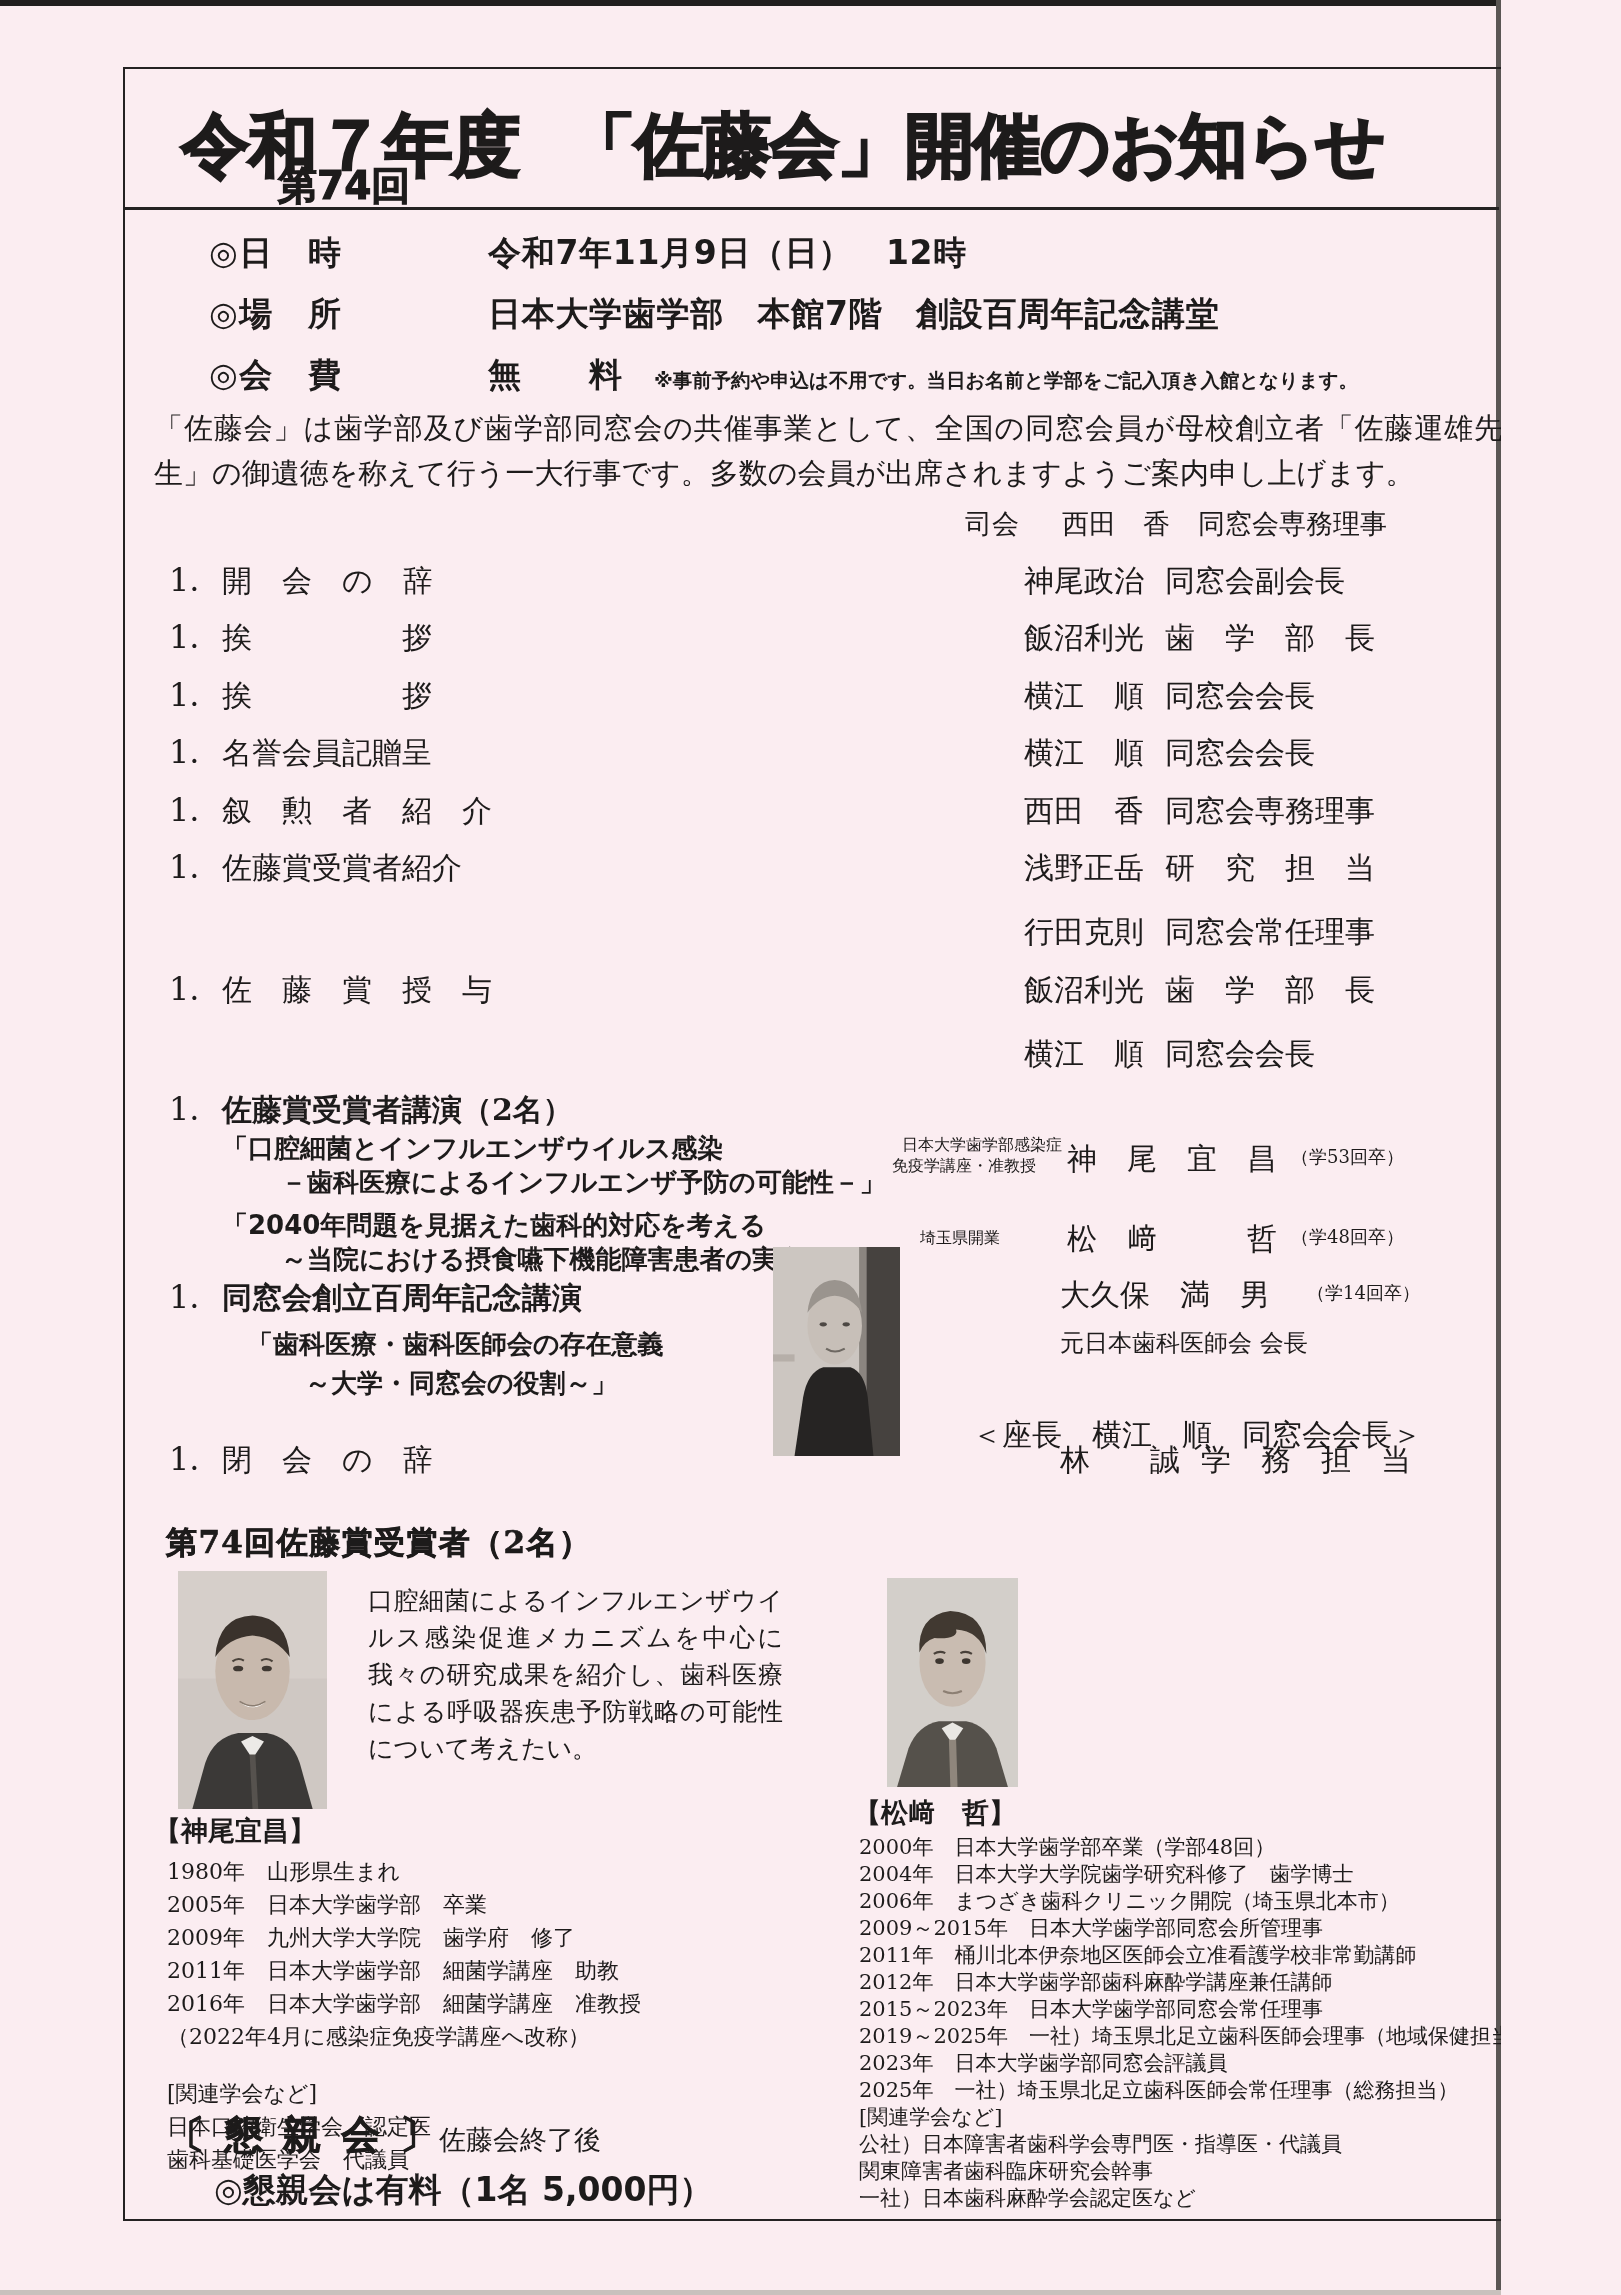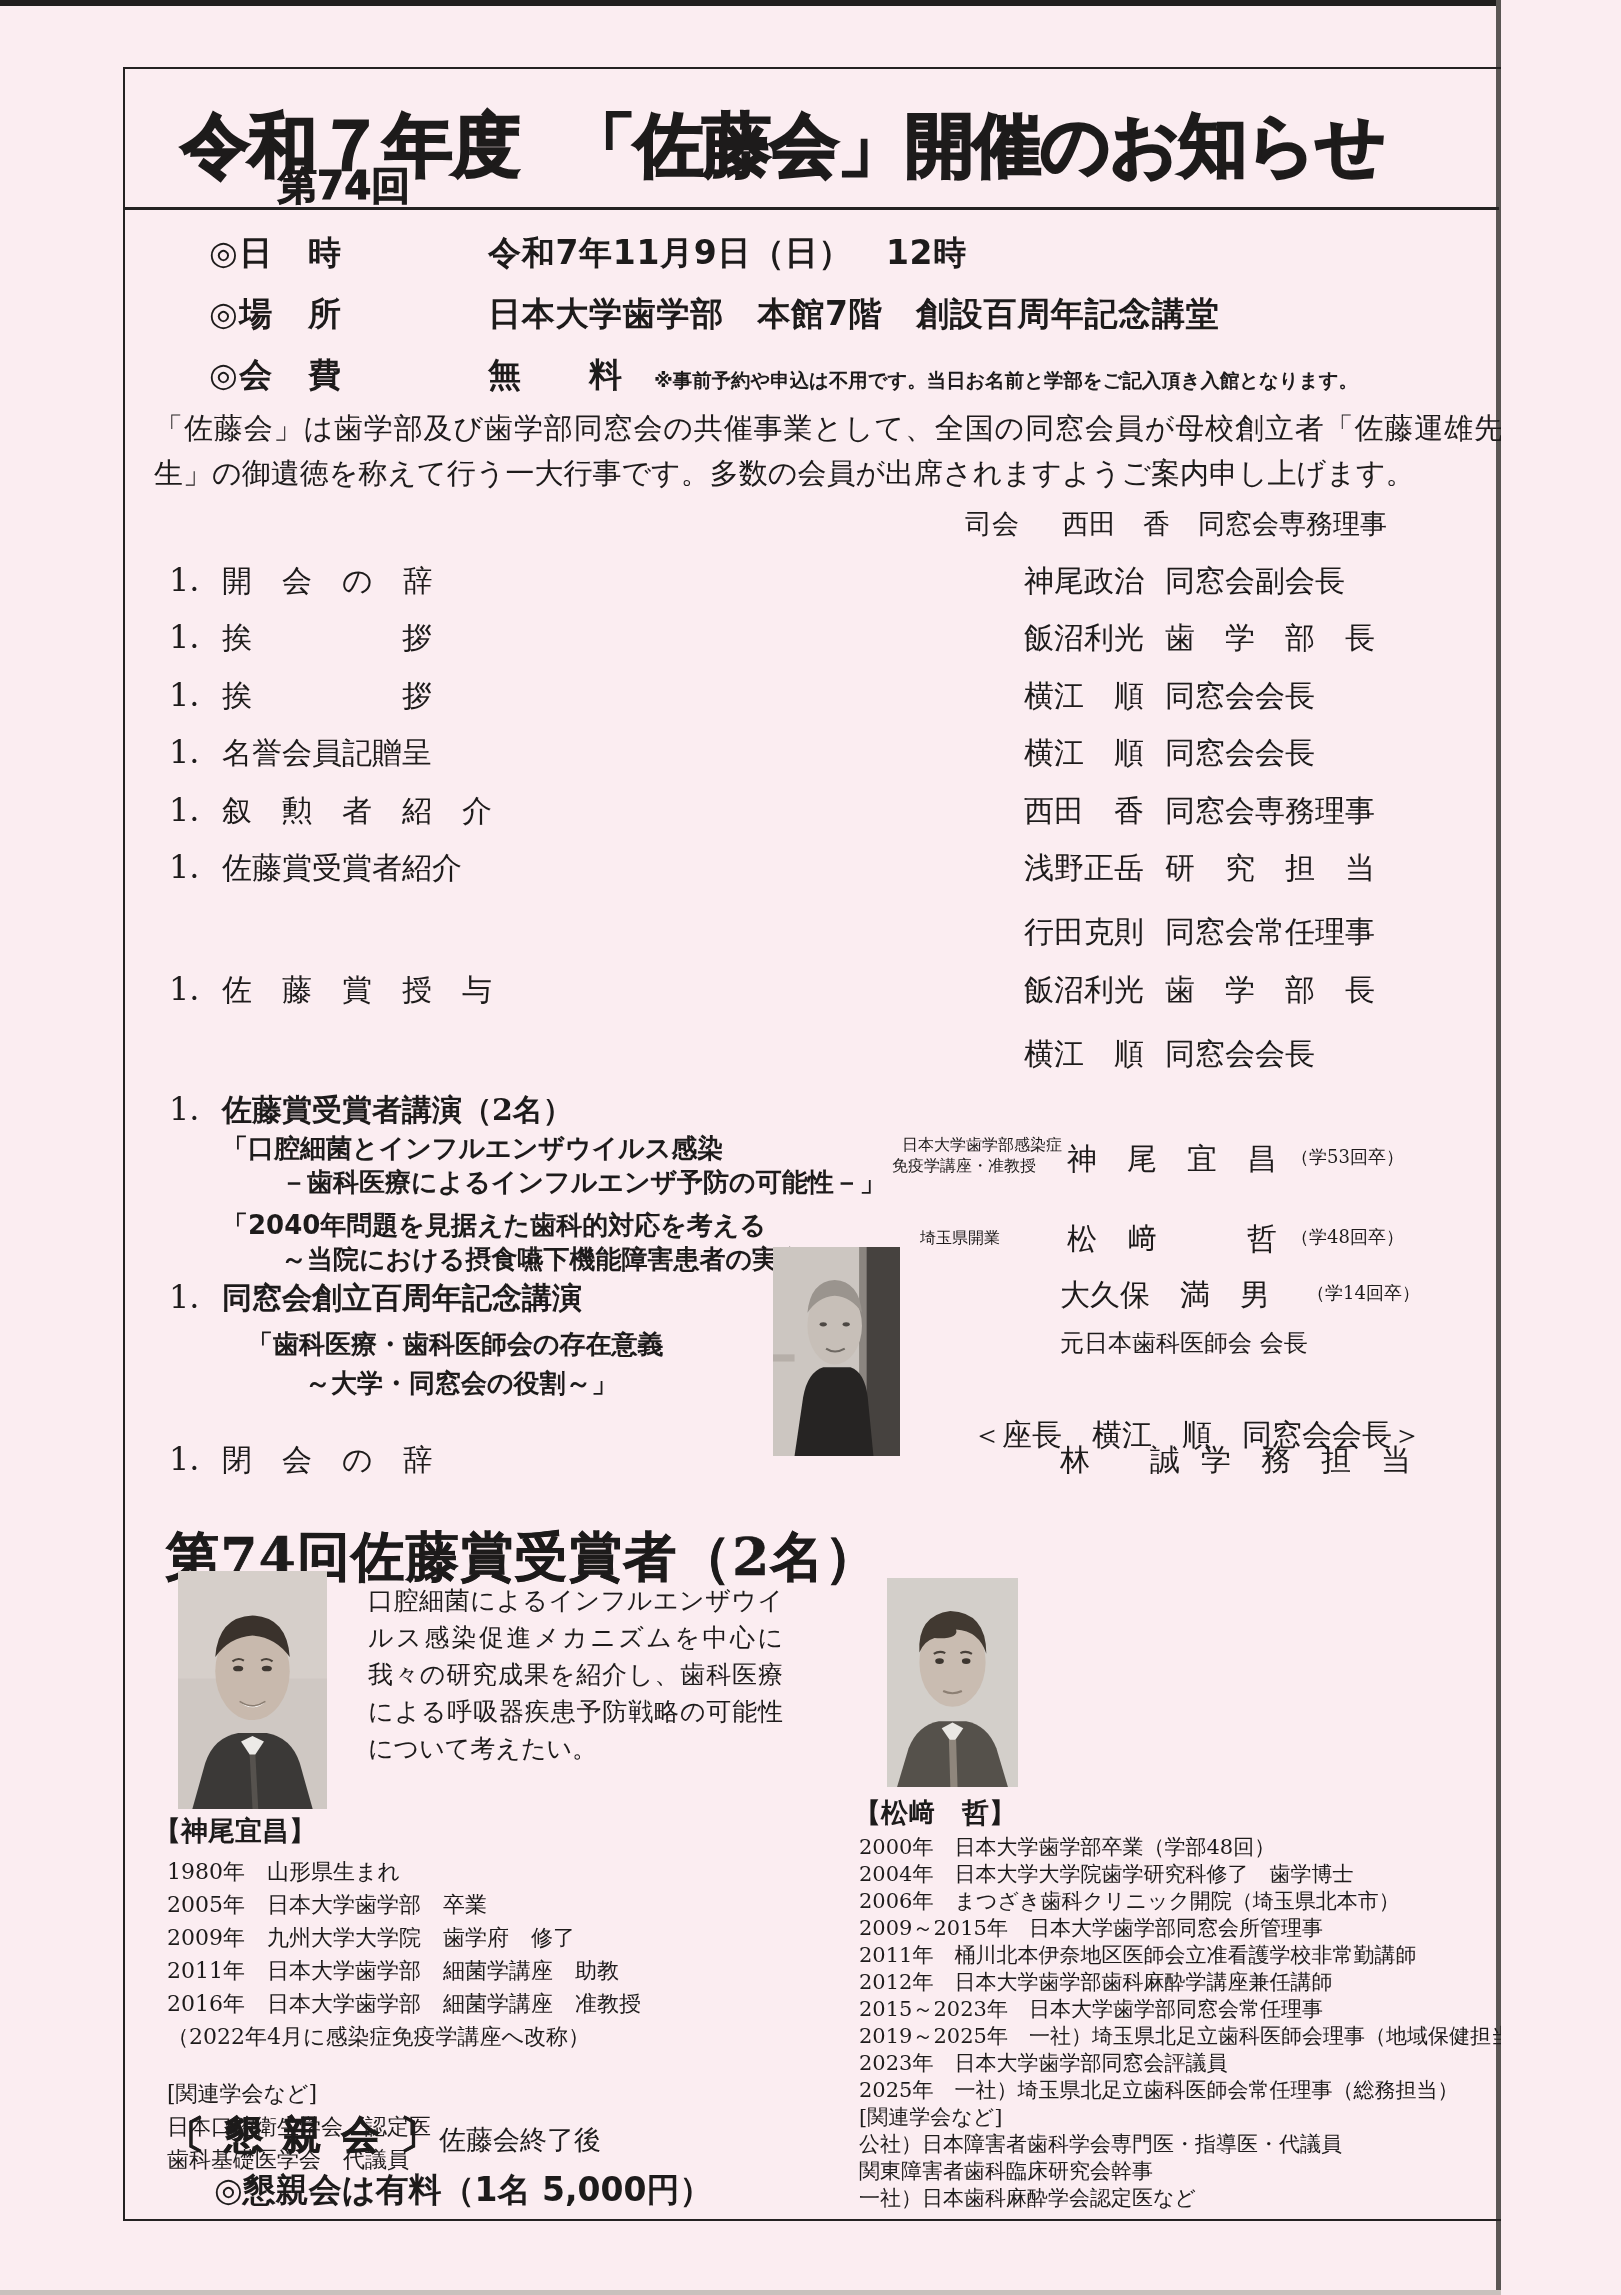--- a/index.html
+++ b/index.html
@@ -21,21 +21,21 @@
   .pnum{position:absolute;left:169px;font-size:32px;}
   .pitem{position:absolute;left:222px;font-size:30px;}
   .pname{display:inline-block;width:141px;}
   .ptitle{display:inline-block;}
   .persons{position:absolute;left:1024px;font-size:30px;}
   .lect-title{font-size:26px;font-weight:700;letter-spacing:0px;}
   .affil{font-size:16px;}
   .lect-name{font-size:30px;}
   .grad{font-size:18px;}
   .chair{font-size:30px;}
-  .award-head{font-size:53px;font-weight:900;letter-spacing:1.4px;-webkit-text-stroke:0.7px var(--ink);}
+  .award-head{font-size:31px;font-weight:900;letter-spacing:1.4px;-webkit-text-stroke:0.7px var(--ink);}
   .desc{font-size:25px;text-align:justify;}
   .cvname{font-size:27px;font-weight:700;}
   .cv-lines .cv-line{white-space:pre;}
   .cvL .cv-line{font-size:22px;line-height:33px;margin-left:8px;}
   .cvL .cv-line:empty{height:24.4px;}
   .cvR .cv-line{font-size:21px;line-height:27px;}
   .kon-label{font-size:39px;font-weight:800;letter-spacing:2.9px;-webkit-text-stroke:0.7px var(--ink);}
   .kon-when{font-size:27px;font-weight:500;}
   .kon-fee{font-size:33px;font-weight:600;}
   .edge-top{position:absolute;left:0;top:0;width:1621px;height:5.7px;background:#201e1e;}

